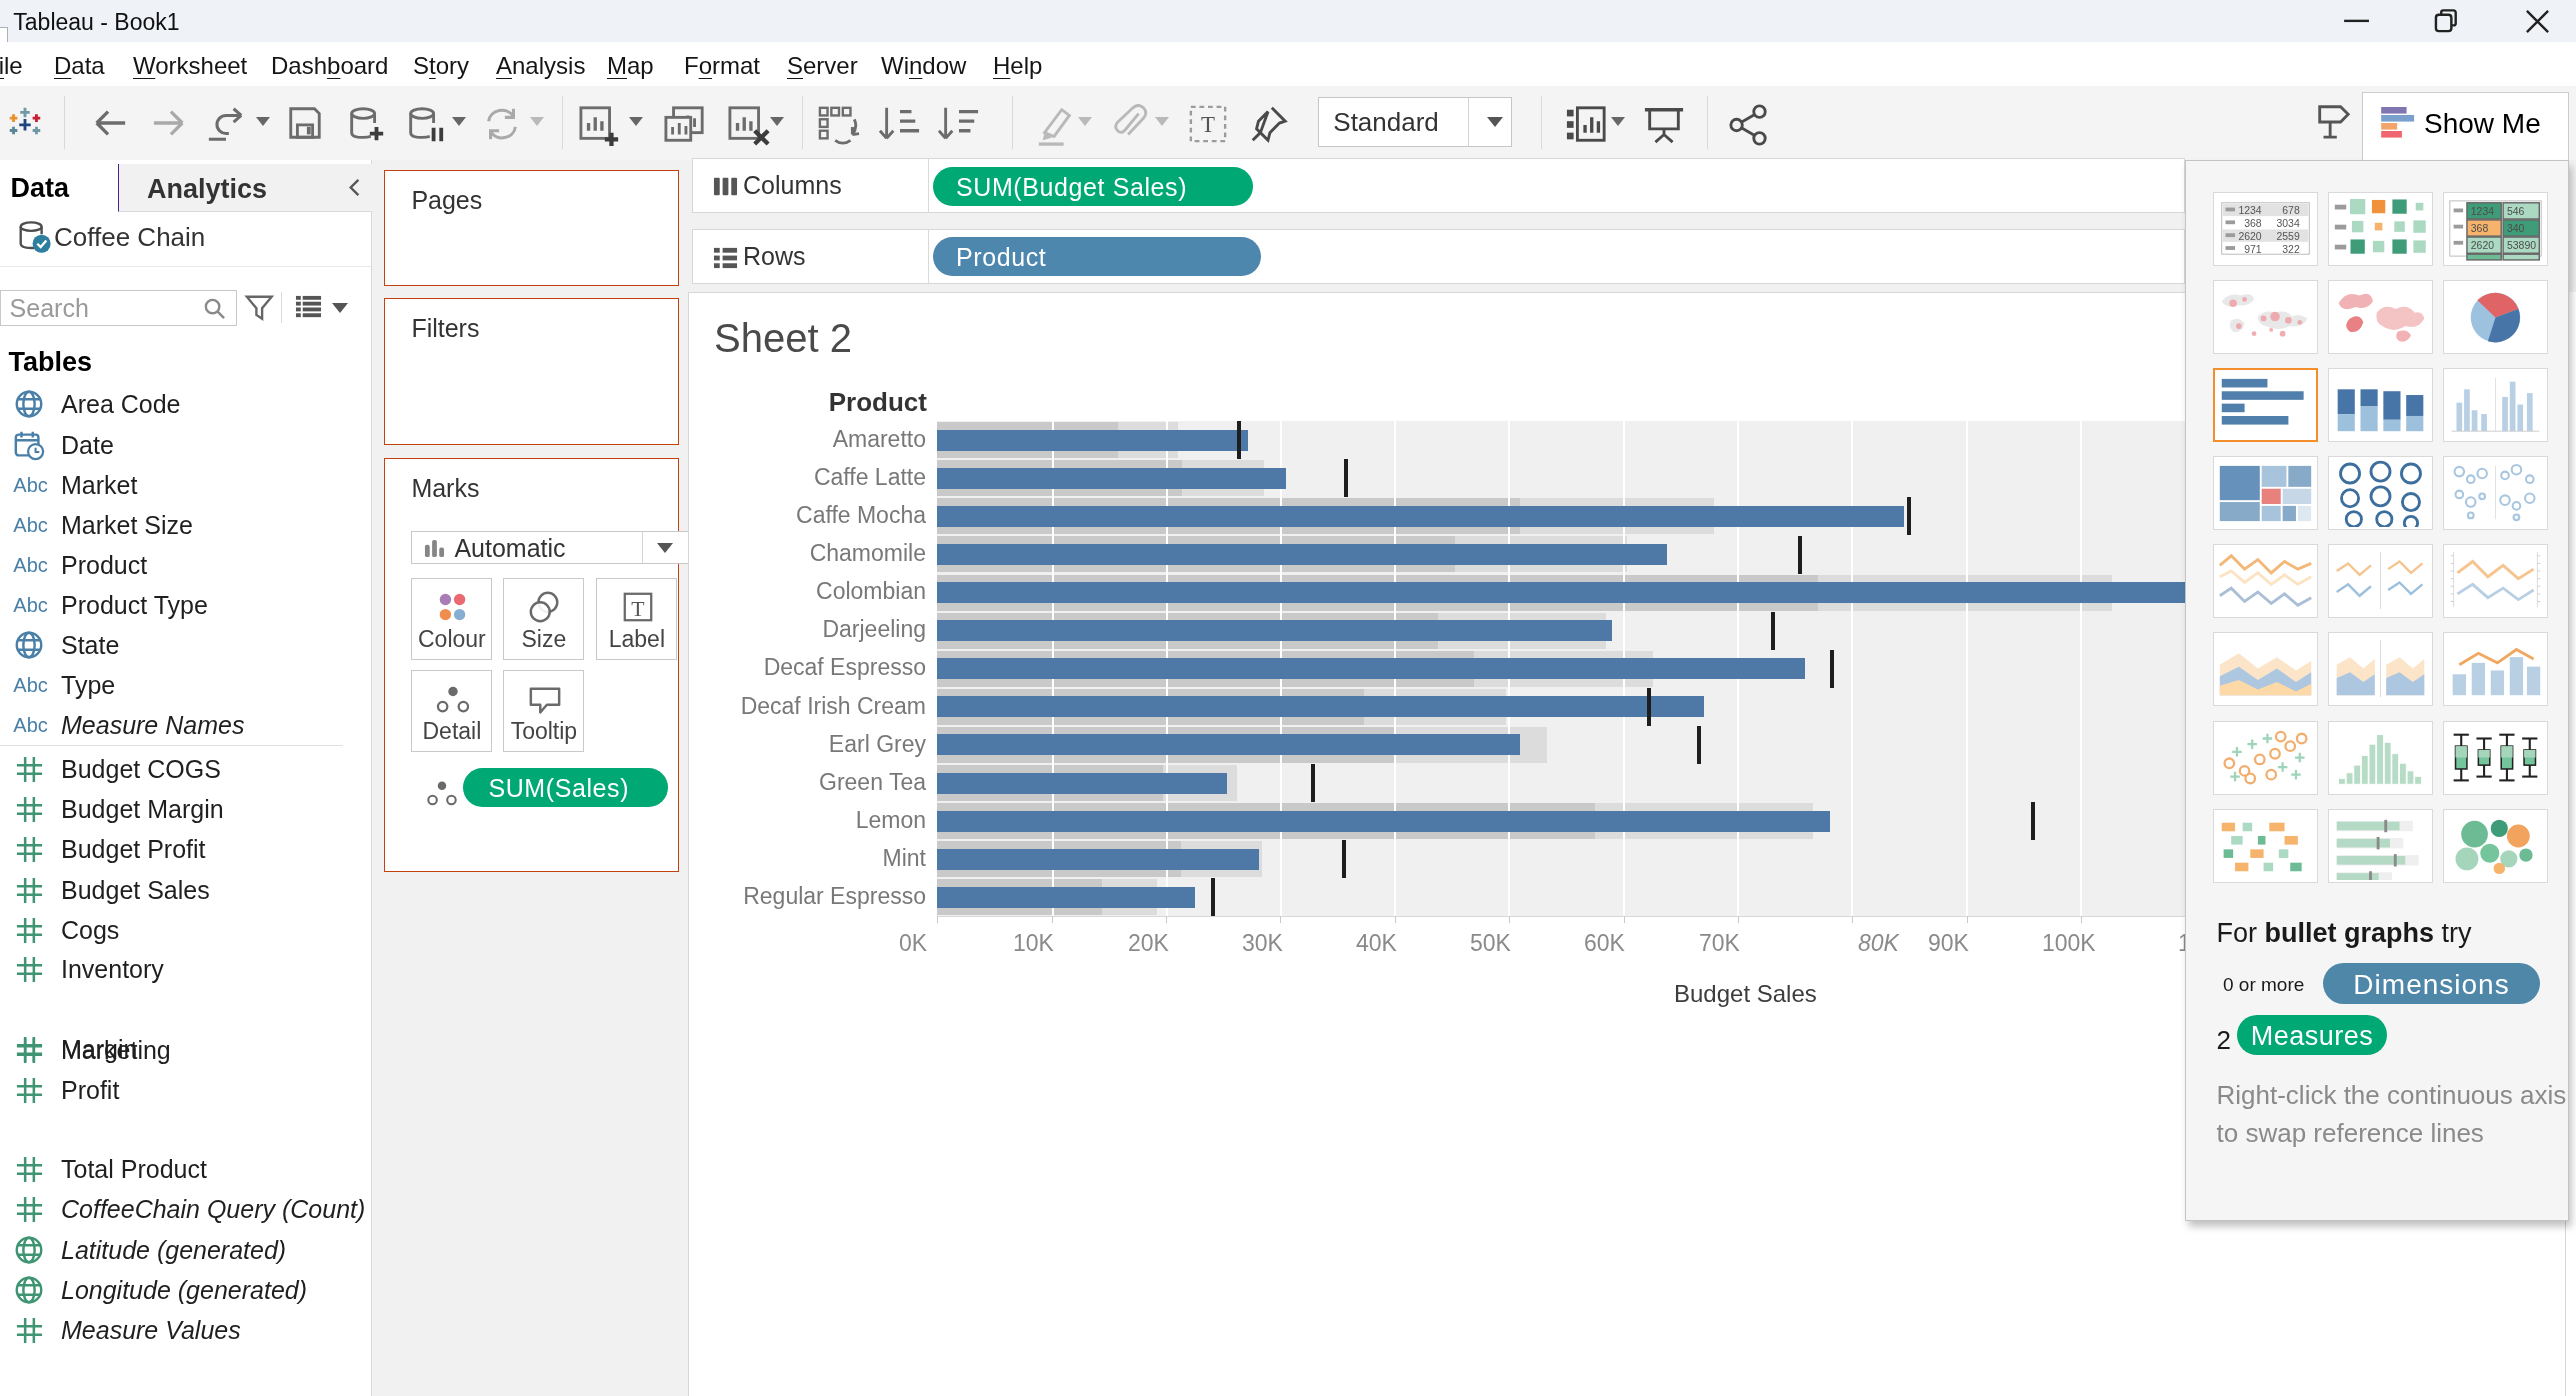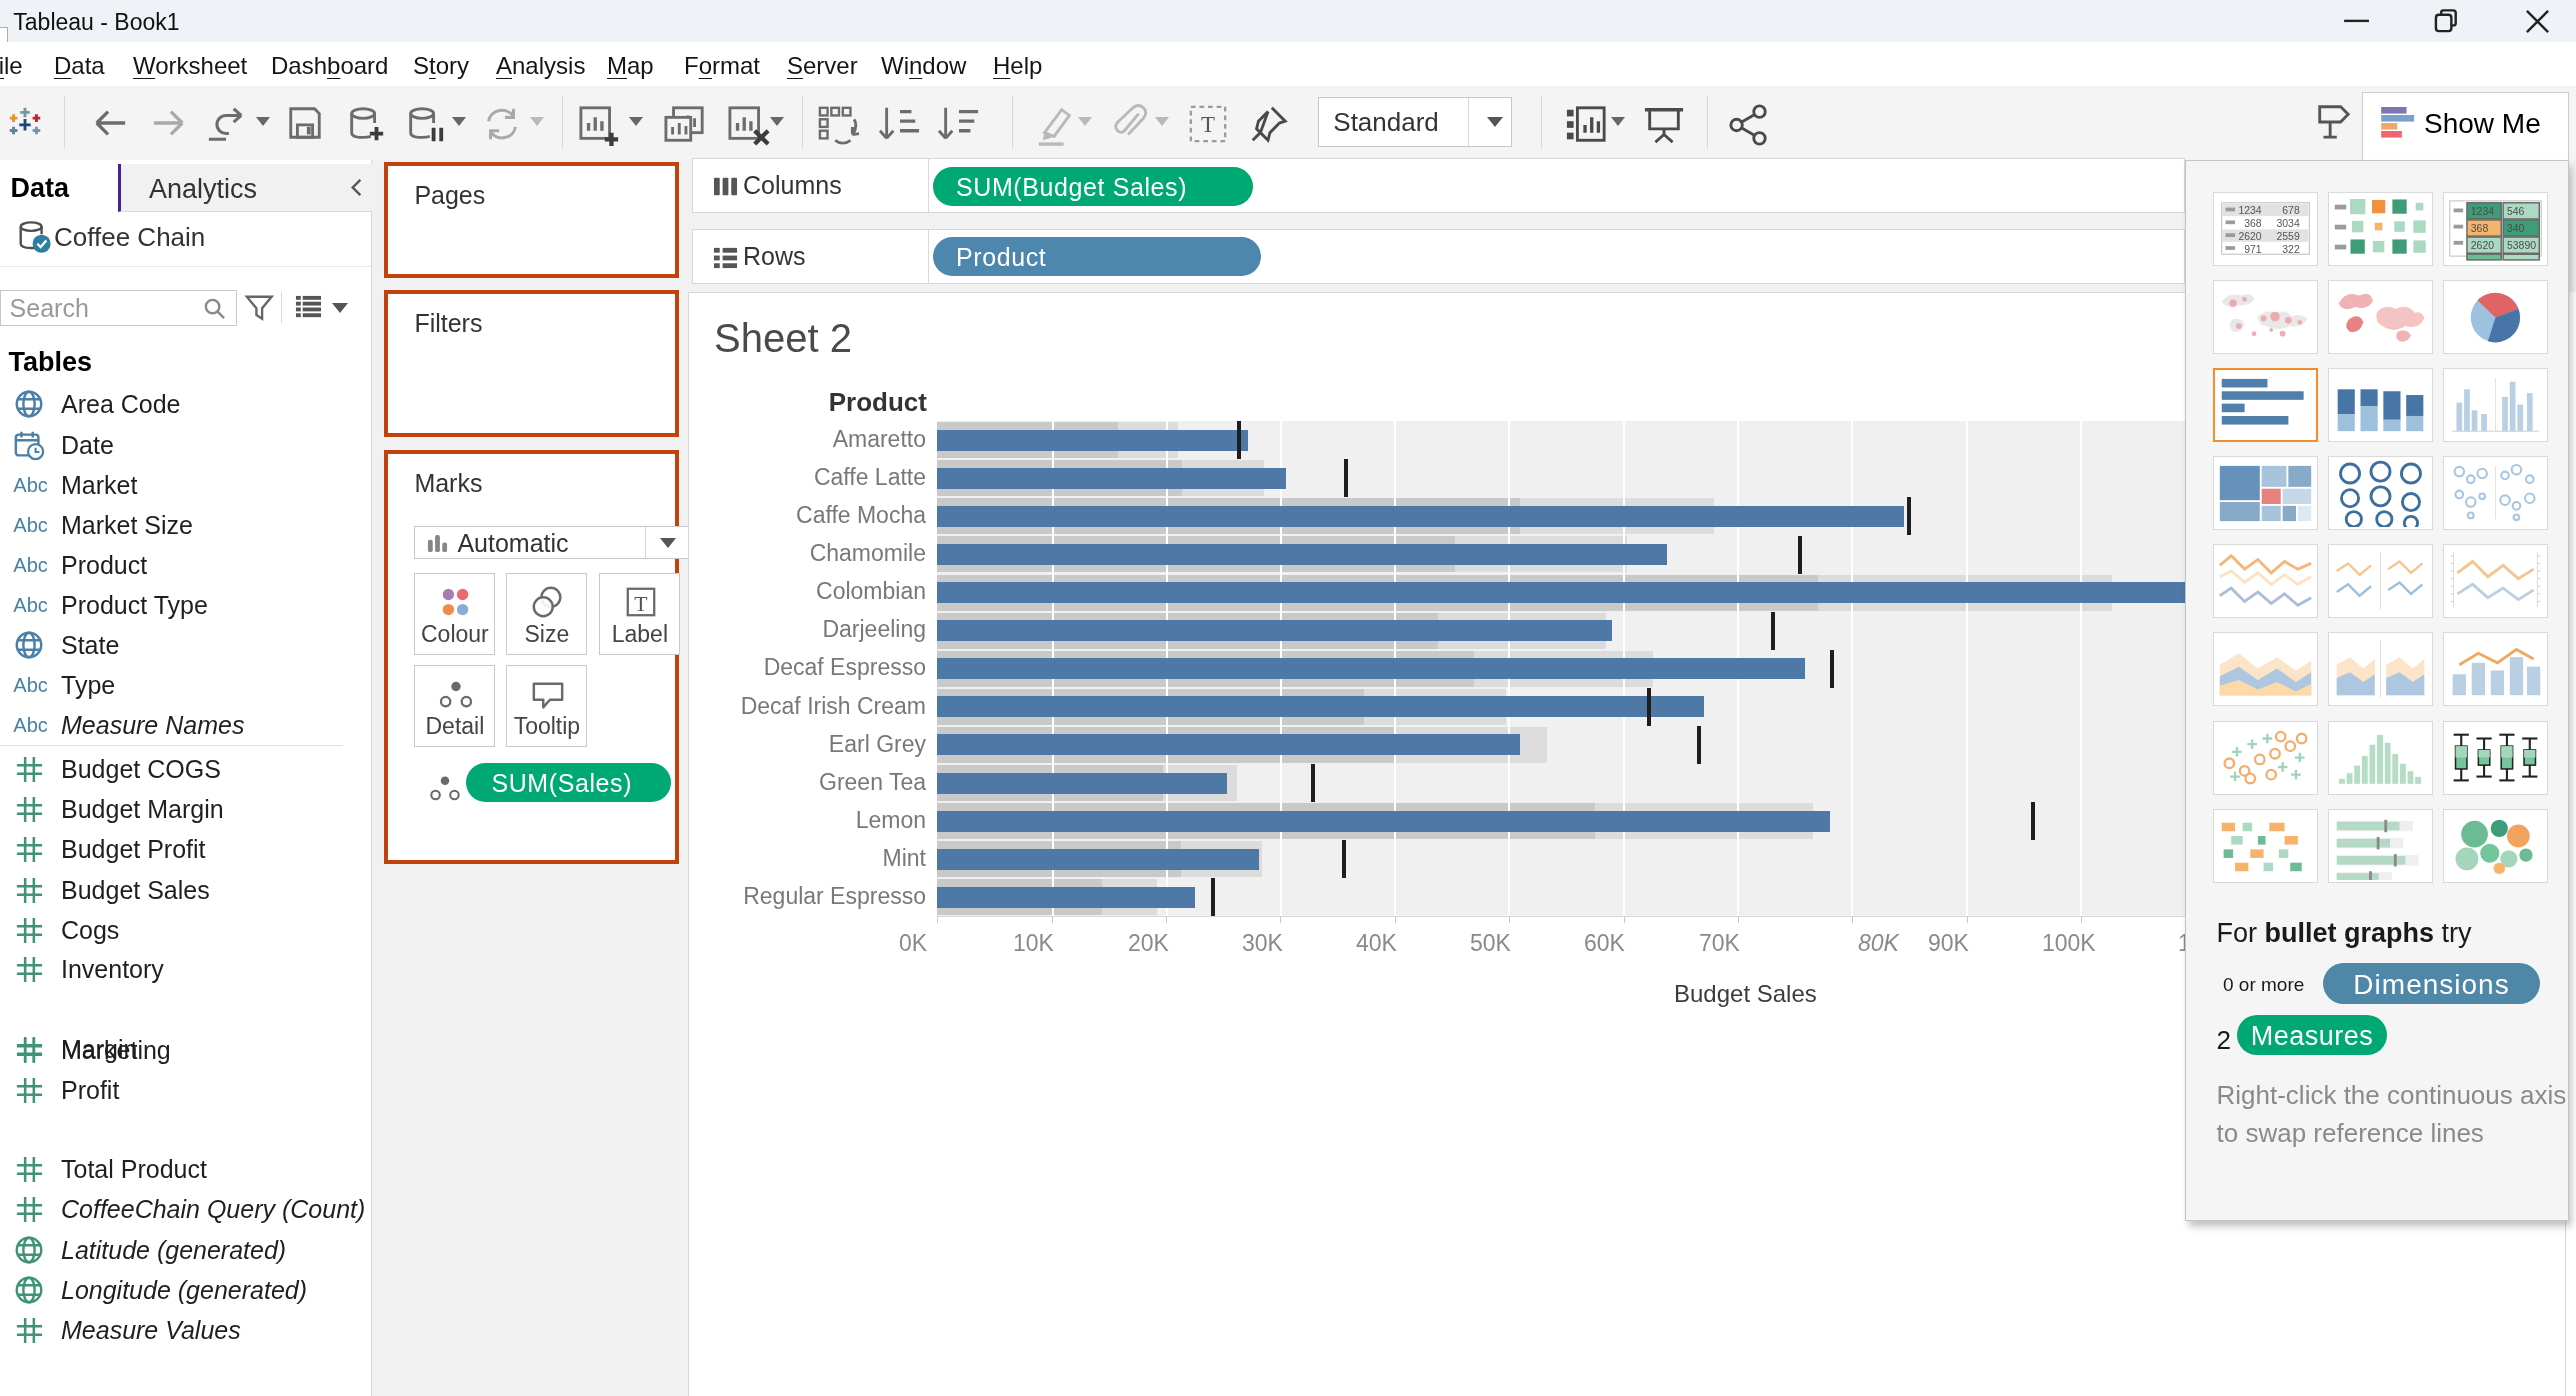--- a/index.html
+++ b/index.html
@@ -14,33 +14,33 @@
   .mi u{text-decoration-thickness:1.4px;text-underline-offset:3.8px;}
   
   #toolbar{position:absolute;left:0;top:86px;width:2576px;height:74px;background:#f4f4f4;border-bottom:1px solid #dcdcdc;}
   .tsep{position:absolute;top:9.5px;width:1px;height:53px;background:#d9d9d9;}
   .ticon{position:absolute;top:18px;}
   .caret{position:absolute;top:30.5px;width:0;height:0;border-left:7.6px solid transparent;border-right:7.6px solid transparent;border-top:9.5px solid #666;}
   .caretd{border-top-color:#b9b9b9;}
   
   #leftpanel{position:absolute;left:0;top:160px;width:371px;height:1237px;background:#fff;border-right:1px solid #d9d9d9;}
   #tab-data{position:absolute;left:0;top:3.8px;width:118px;height:48px;background:#fff;font-weight:bold;font-size:27px;color:#000;}
-  #tab-analytics{position:absolute;left:118px;top:3.8px;width:253px;height:47px;background:#f1f1f1;border-left:3px solid #4c1d95;border-bottom:1px solid #d9d9d9;font-size:27px;color:#333;}
+  #tab-analytics{position:absolute;left:118px;top:3.8px;width:253px;height:47px;background:#f1f1f1;border-left:1px solid #4c1d95;border-bottom:1px solid #d9d9d9;font-size:27px;color:#333;font-weight:bold;}
   #coffee-row{position:absolute;left:0;top:51px;width:371px;height:55px;border-bottom:1px solid #e8e8e8;}
   #search-row{position:absolute;left:0;top:107px;width:371px;height:69px;}
   #search-box{position:absolute;left:0;top:23px;width:235px;height:34px;border:1px solid #c8c8c8;background:#fff;}
   #tables-h{position:absolute;left:8.6px;top:187px;font-size:27px;font-weight:bold;color:#000;}
   .field{position:absolute;left:0;width:371px;height:40px;}
   .fname{position:absolute;left:61px;top:6.7px;font-size:25px;color:#1f1f1f;white-space:nowrap;}
   .ital{font-style:italic;}
   .ficon{position:absolute;left:13.3px;top:4.8px;width:32px;height:32px;}
   .fsep{position:absolute;left:0;width:343px;height:1px;background:#e0e0e0;}
   
   #midcol{position:absolute;left:372px;top:160px;width:317px;height:1237px;background:#f1f1f1;}
-  .card{position:absolute;left:12.4px;width:295px;background:#fff;border:4px solid #c2410c;box-sizing:border-box;}
+  .card{position:absolute;left:12.4px;width:295px;background:#fff;border:1px solid #c2410c;box-sizing:border-box;margin-top:8px;}
   .cardlabel{position:absolute;left:26px;font-size:25px;color:#333;}
   
   .mbtn{position:absolute;width:81px;height:82px;border:1px solid #c9c9c9;box-sizing:border-box;background:#fff;text-align:center;}
   .mbtn .lbl{position:absolute;left:0;right:0;bottom:5.7px;font-size:23px;color:#444;}
   
   .pill{position:absolute;border-radius:20px;color:#fff;font-size:25px;letter-spacing:0.6px;white-space:nowrap;}
   
   .shelf{position:absolute;left:692px;width:1493px;height:55px;background:#fff;border:1px solid #d7d7d7;box-sizing:border-box;}
   .shelflabel{position:absolute;left:50px;top:12.4px;font-size:25px;color:#333;}
   

